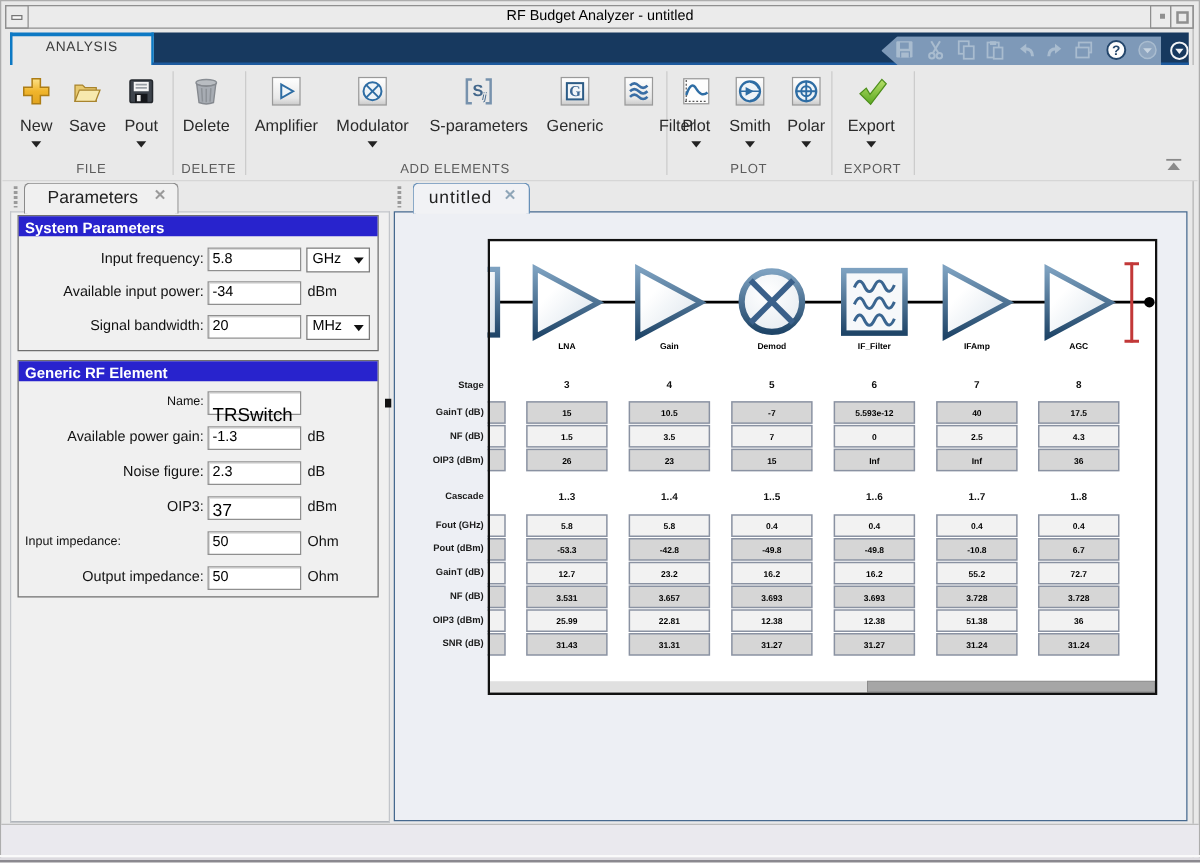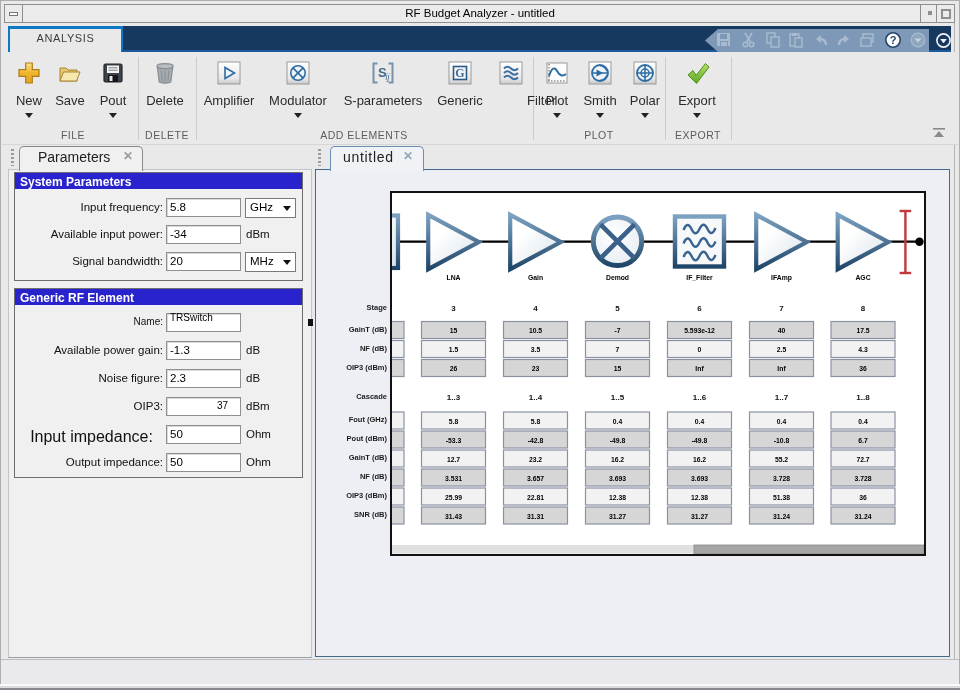--- a/index.html
+++ b/index.html
@@ -242,34 +242,34 @@
 <div class="abs" style="left:166px;top:252px;width:75px;height:19px;background:#fff;border:1px solid #8f8f8f;box-shadow:inset 1px 1px 0 #d9d9d9;"></div>
 <div class="abs" style="left:170px;top:255px;font-size:11.5px;color:#000;">20</div>
 <div class="abs" style="left:245px;top:252px;width:51px;height:20px;background:#fff;border:1px solid #7a7a7a;"></div>
 <div class="abs" style="left:250px;top:255px;font-size:11.5px;color:#000;">MHz</div>
 <div class="abs" style="left:283px;top:260px;width:0;height:0;border-left:4.5px solid transparent;border-right:4.5px solid transparent;border-top:5px solid #111;"></div>
 <div class="abs" style="left:14px;top:288px;width:289px;height:190px;background:#f0f0f0;border:1px solid #6f6f6f;"></div>
 <div class="abs" style="left:15px;top:289px;width:287px;height:16px;background:#2823cd;"></div>
 <div class="abs" style="left:20px;top:291px;font-size:12px;font-weight:bold;color:#fff;">Generic RF Element</div>
 <div class="abs" style="left:20px;top:316px;width:143px;text-align:right;font-size:10px;color:#111;">Name:</div>
 <div class="abs" style="left:166px;top:313px;width:75px;height:19px;background:#fff;border:1px solid #8f8f8f;box-shadow:inset 1px 1px 0 #d9d9d9;"></div>
-<div class="abs" style="left:170px;top:312px;font-size:10px;color:#000;">TRSwitch</div>
+<div class="abs" style="left:170px;top:324px;font-size:15px;color:#000;">TRSwitch</div>
 <div class="abs" style="left:20px;top:344px;width:143px;text-align:right;font-size:11.5px;color:#111;">Available power gain:</div>
 <div class="abs" style="left:166px;top:341px;width:75px;height:19px;background:#fff;border:1px solid #8f8f8f;box-shadow:inset 1px 1px 0 #d9d9d9;"></div>
 <div class="abs" style="left:170px;top:344px;font-size:11.5px;color:#000;">-1.3</div>
 <div class="abs" style="left:246px;top:344px;font-size:11.5px;color:#111;">dB</div>
 <div class="abs" style="left:20px;top:372px;width:143px;text-align:right;font-size:11.5px;color:#111;">Noise figure:</div>
 <div class="abs" style="left:166px;top:369px;width:75px;height:19px;background:#fff;border:1px solid #8f8f8f;box-shadow:inset 1px 1px 0 #d9d9d9;"></div>
 <div class="abs" style="left:170px;top:372px;font-size:11.5px;color:#000;">2.3</div>
 <div class="abs" style="left:246px;top:372px;font-size:11.5px;color:#111;">dB</div>
 <div class="abs" style="left:20px;top:400px;width:143px;text-align:right;font-size:11.5px;color:#111;">OIP3:</div>
 <div class="abs" style="left:166px;top:397px;width:75px;height:19px;background:#fff;border:1px solid #8f8f8f;box-shadow:inset 1px 1px 0 #d9d9d9;"></div>
-<div class="abs" style="left:170px;top:400px;font-size:10px;color:#000;margin-left:47px;">37</div>
+<div class="abs" style="left:170px;top:400px;font-size:14px;color:#000;">37</div>
 <div class="abs" style="left:246px;top:400px;font-size:11.5px;color:#111;">dBm</div>
-<div class="abs" style="left:20px;top:428px;width:143px;text-align:center;font-size:16px;color:#111;">Input impedance:</div>
+<div class="abs" style="left:20px;top:428px;width:143px;text-align:left;font-size:10px;color:#111;">Input impedance:</div>
 <div class="abs" style="left:166px;top:425px;width:75px;height:19px;background:#fff;border:1px solid #8f8f8f;box-shadow:inset 1px 1px 0 #d9d9d9;"></div>
 <div class="abs" style="left:170px;top:428px;font-size:11.5px;color:#000;">50</div>
 <div class="abs" style="left:246px;top:428px;font-size:11.5px;color:#111;">Ohm</div>
 <div class="abs" style="left:20px;top:456px;width:143px;text-align:right;font-size:11.5px;color:#111;">Output impedance:</div>
 <div class="abs" style="left:166px;top:453px;width:75px;height:19px;background:#fff;border:1px solid #8f8f8f;box-shadow:inset 1px 1px 0 #d9d9d9;"></div>
 <div class="abs" style="left:170px;top:456px;font-size:11.5px;color:#000;">50</div>
 <div class="abs" style="left:246px;top:456px;font-size:11.5px;color:#111;">Ohm</div>
 <div class="abs" style="left:308px;top:319px;width:5px;height:7px;background:#111;"></div>
 <div class="abs" style="left:315px;top:169px;width:635px;height:488px;background:#edeff4;border:1px solid #46698e;"></div>
 <div class="abs" style="left:287px;top:303px;width:100px;text-align:right;font-size:7.5px;font-weight:bold;color:#1a1a1a;">Stage</div>

